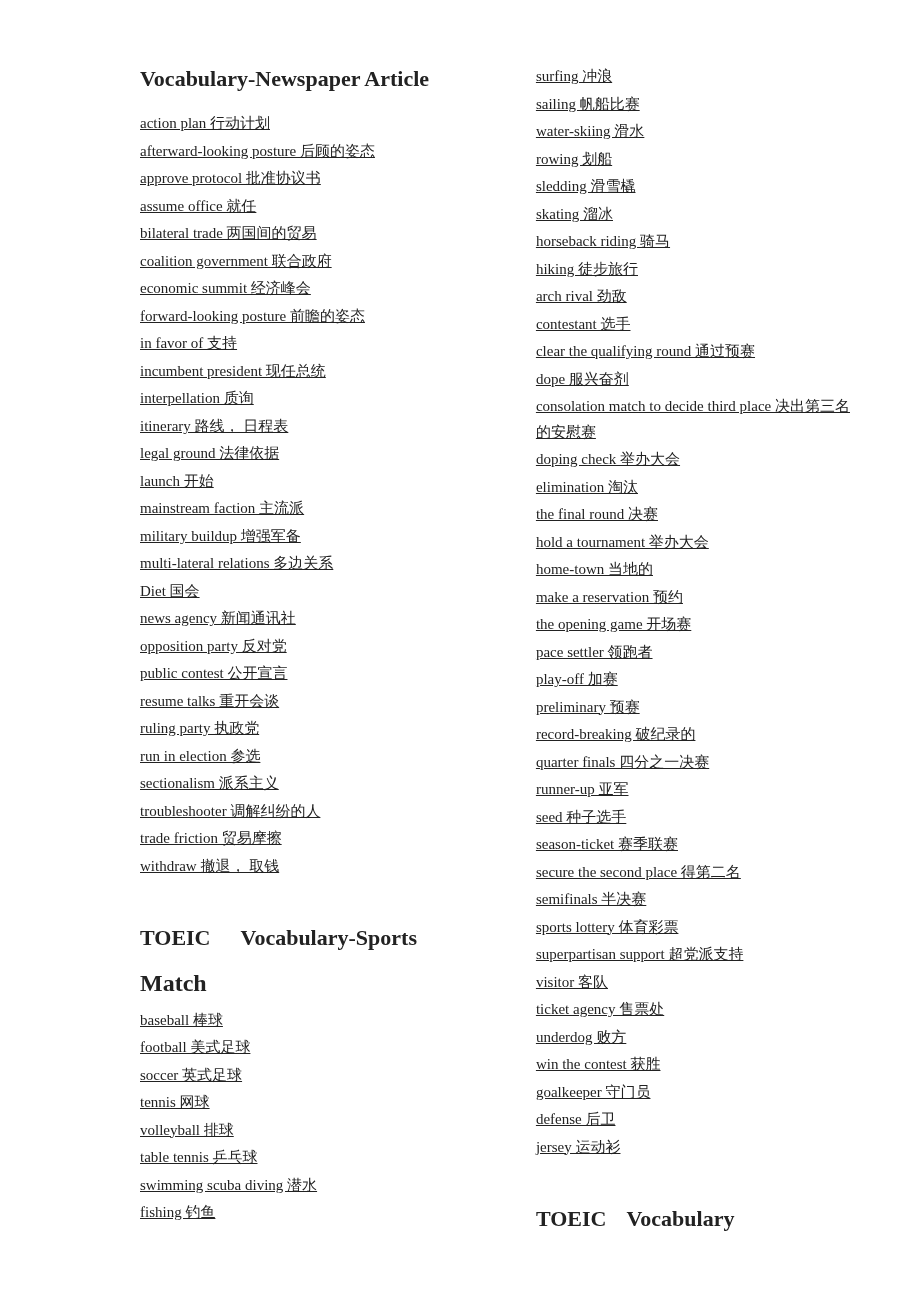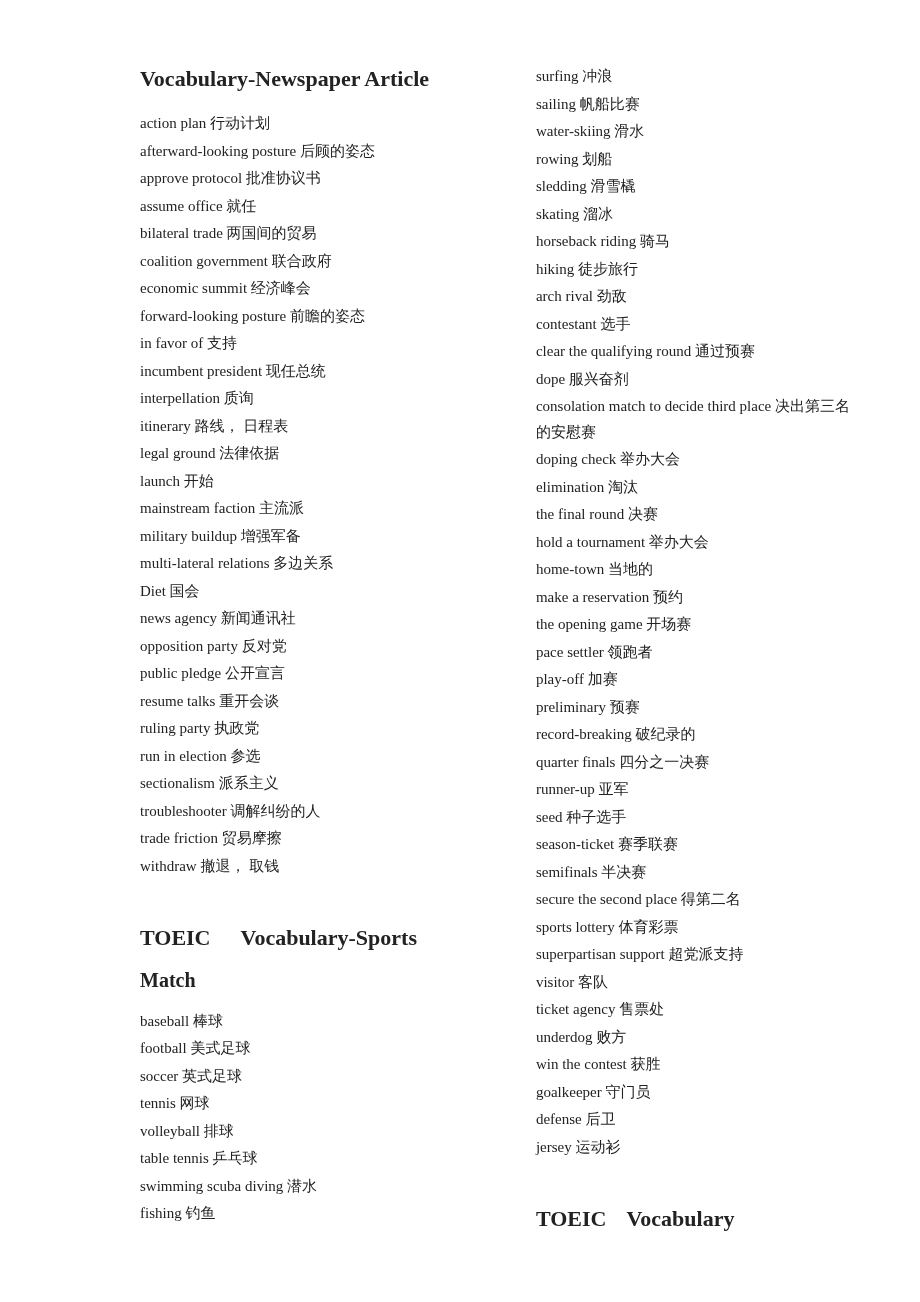--- a/index.html
+++ b/index.html
@@ -23,28 +23,29 @@
       width: 420px;
       padding-left: 10px;
     }
     h1.section-title {
       font-size: 22px;
       font-weight: bold;
       margin-bottom: 14px;
       font-family: Georgia, serif;
     }
     h2.sub-title {
-      font-size: 20px;
+      font-size: 24px;
       font-weight: bold;
-      margin-bottom: 12px;
+      margin-bottom: 4px;
       font-family: Georgia, serif;
     }
     .vocab-list {
       list-style: none;
       margin-bottom: 20px;
+      text-decoration: underline;
     }
     .vocab-list li {
       margin-bottom: 2px;
       font-size: 15px;
     }
     .toeic-header {
       display: flex;
       gap: 30px;
       align-items: baseline;
       margin-top: 40px;
@@ -88,21 +89,21 @@
         <li>interpellation  质询</li>
         <li>itinerary  路线，  日程表</li>
         <li>legal ground  法律依据</li>
         <li>launch  开始</li>
         <li>mainstream faction  主流派</li>
         <li>military buildup  增强军备</li>
         <li>multi-lateral relations  多边关系</li>
         <li>Diet  国会</li>
         <li>news agency  新闻通讯社</li>
         <li>opposition party  反对党</li>
-        <li>public pledge  公开宣言</li>
+        <li>public contest  公开宣言</li>
         <li>resume talks  重开会谈</li>
         <li>ruling party  执政党</li>
         <li>run in election  参选</li>
         <li>sectionalism  派系主义</li>
         <li>troubleshooter  调解纠纷的人</li>
         <li>trade friction  贸易摩擦</li>
         <li>withdraw  撤退，  取钱</li>
       </ul>
 
     <div class="toeic-header">
@@ -145,22 +146,22 @@
         <li>make a reservation  预约</li>
         <li>the opening game  开场赛</li>
         <li>pace settler  领跑者</li>
         <li>play-off  加赛</li>
         <li>preliminary  预赛</li>
         <li>record-breaking  破纪录的</li>
         <li>quarter finals  四分之一决赛</li>
         <li>runner-up  亚军</li>
         <li>seed  种子选手</li>
         <li>season-ticket  赛季联赛</li>
+        <li>secure the second place  得第二名</li>
         <li>semifinals  半决赛</li>
-        <li>secure the second place  得第二名</li>
         <li>sports lottery  体育彩票</li>
         <li>superpartisan support  超党派支持</li>
         <li>visitor  客队</li>
         <li>ticket agency  售票处</li>
         <li>underdog  败方</li>
         <li>win the contest  获胜</li>
         <li>goalkeeper  守门员</li>
         <li>defense  后卫</li>
         <li>jersey  运动衫</li>
       </ul>

